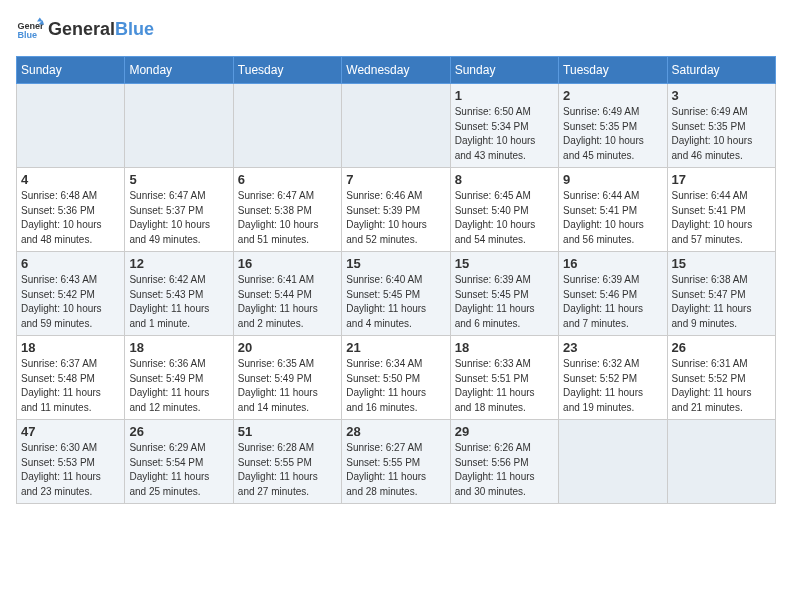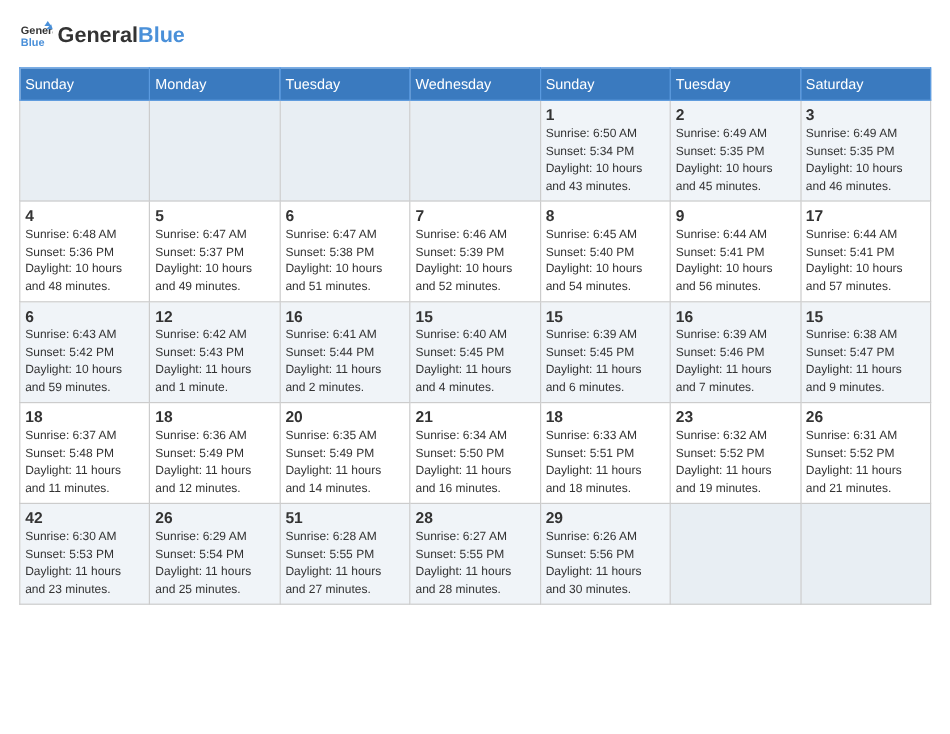--- a/index.html
+++ b/index.html
@@ -226,21 +226,21 @@
           <div class="day-num">23</div>
           <div class="day-info">Sunrise: 6:32 AM<br>Sunset: 5:52 PM<br>Daylight: 11 hours<br>and 19 minutes.</div>
         </td>
         <td>
           <div class="day-num">26</div>
           <div class="day-info">Sunrise: 6:31 AM<br>Sunset: 5:52 PM<br>Daylight: 11 hours<br>and 21 minutes.</div>
         </td>
       </tr>
       <tr class="row-bg-alt">
         <td>
-          <div class="day-num">42</div>
+          <div class="day-num">47</div>
           <div class="day-info">Sunrise: 6:30 AM<br>Sunset: 5:53 PM<br>Daylight: 11 hours<br>and 23 minutes.</div>
         </td>
         <td>
           <div class="day-num">26</div>
           <div class="day-info">Sunrise: 6:29 AM<br>Sunset: 5:54 PM<br>Daylight: 11 hours<br>and 25 minutes.</div>
         </td>
         <td>
           <div class="day-num">51</div>
           <div class="day-info">Sunrise: 6:28 AM<br>Sunset: 5:55 PM<br>Daylight: 11 hours<br>and 27 minutes.</div>
         </td>

